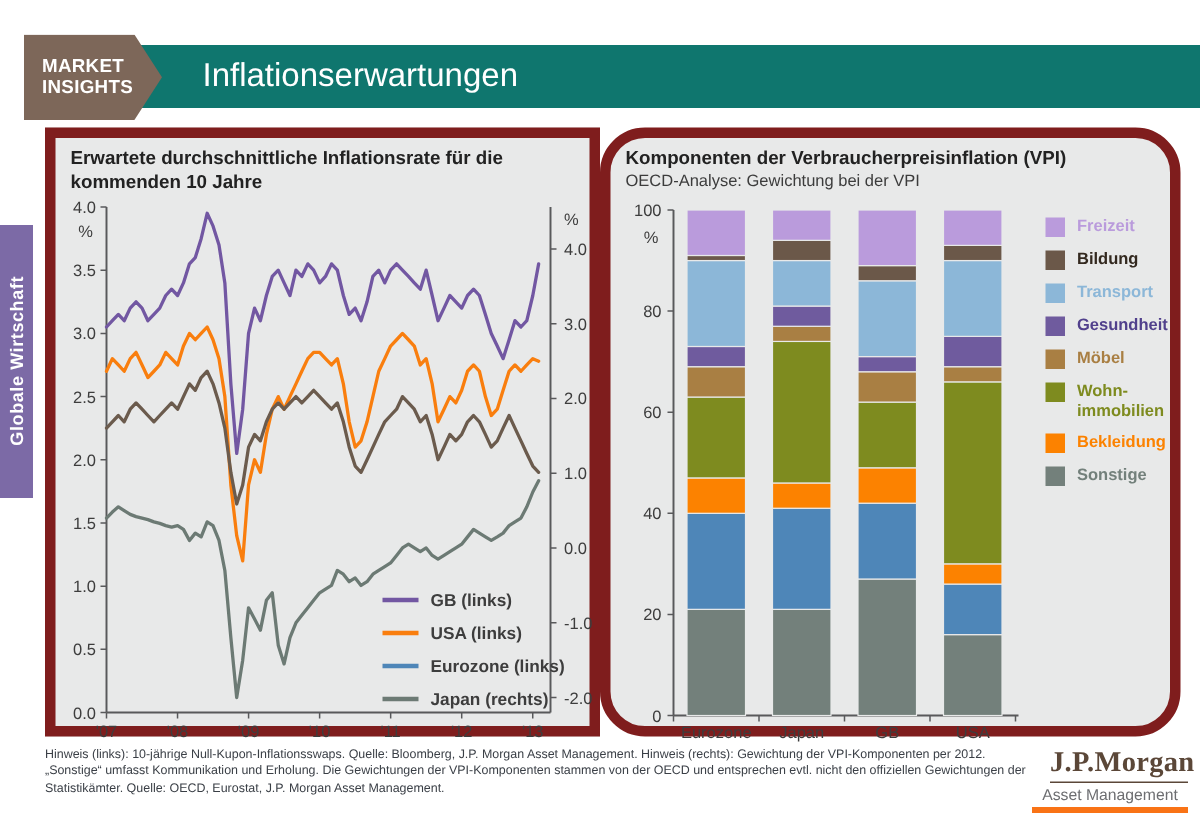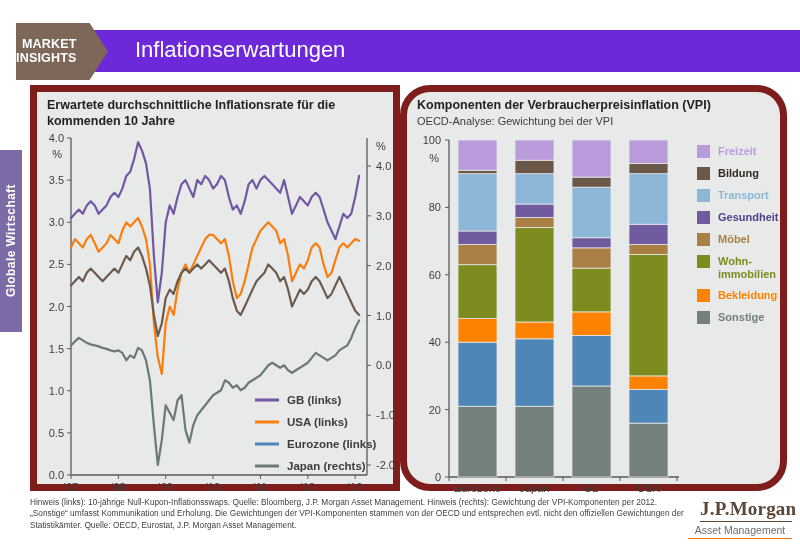--- a/index.html
+++ b/index.html
@@ -2,22 +2,22 @@
 <html><head>
 <meta charset="utf-8">
 <style>
   html,body{margin:0;padding:0;background:#ffffff;}
   .page{position:relative;width:800px;height:554px;background:#ffffff;overflow:hidden;
         font-family:"Liberation Sans",sans-serif;}
   .header-band{position:absolute;left:80px;top:30px;width:720px;height:42px;background:#76897f;}
   .header-title{position:absolute;left:55px;top:7px;font-size:22px;font-weight:400;color:#ffffff;}
   .header-tag{position:absolute;left:16px;top:23px;width:92px;height:57px;background:#7d6759;
       clip-path:polygon(0 0,80% 0,100% 50%,80% 100%,0 100%);display:flex;align-items:center;}
-  .tag-text{color:#ffffff;font-weight:bold;font-size:12.5px;line-height:1.1;
-      white-space:pre-line;letter-spacing:.2px;text-align:right;}
+  .tag-text{color:#ffffff;font-weight:bold;font-size:12.5px;line-height:1.1;padding-left:12px;
+      white-space:pre-line;letter-spacing:.2px;}
   .side-tab{position:absolute;left:0;top:150px;width:22px;height:182px;background:#7c6aa6;
       display:flex;align-items:center;justify-content:center;}
   .side-tab span{writing-mode:vertical-rl;transform:rotate(180deg);color:#ffffff;font-weight:bold;
       font-size:12px;letter-spacing:.4px;white-space:nowrap;}
   .panel{position:absolute;top:85px;height:406px;background:#e8e9e9;border:7px solid #7f1d1d;box-sizing:border-box;}
   .left-panel{left:30px;width:370px;}
   .right-panel{left:400px;width:387px;border-radius:30px;}
   .panel-title{position:absolute;left:10px;top:6px;font-size:12.5px;font-weight:bold;color:#222222;
       line-height:1.25;white-space:pre-line;}
   .panel-subtitle{position:absolute;left:10px;top:23px;font-size:11px;color:#3c3c3c;text-align:center;}
@@ -26,28 +26,28 @@
   svg text{font-family:"Liberation Sans",sans-serif;fill:#3d3d3d;}
   .bar-legend{position:absolute;left:290px;top:53px;display:flex;flex-direction:column;}
   .legend-item{display:flex;margin-bottom:9px;}
   .legend-swatch{width:13px;height:13px;margin-right:8px;flex:0 0 auto;}
   .legend-label{font-size:11px;font-weight:bold;line-height:12.5px;white-space:pre-line;}
   .footer-note{position:absolute;left:30px;top:497px;width:656px;font-size:8.3px;line-height:1.38;
       color:#3a3f46;}
   .jpm-logo{position:absolute;left:688px;top:498px;width:104px;text-align:center;}
   .jpm-name{font-family:"Liberation Serif",serif;font-size:19px;font-weight:bold;color:#5b4738;
       border-bottom:1.5px solid #5b4738;padding-bottom:1px;letter-spacing:.2px;margin-left:12px;}
-  .jpm-sub{font-size:10.5px;color:#6d6e71;border-bottom:1px solid #f97316;padding:2px 0 2px 0;}
+  .jpm-sub{font-size:10.5px;color:#6d6e71;border-bottom:4px solid #f97316;padding:2px 0 2px 0;}
 </style>
 </head>
 <body>
 
 <div class="page">
 
-  <div class="header-band" style="background: #6d28d9;">
+  <div class="header-band" style="background: #0f766e;">
     <div class="header-title">Inflationserwartungen</div>
   </div>
   <div class="header-tag" style="background: rgb(125, 103, 89);">
     <div class="tag-text">MARKET
 INSIGHTS</div>
   </div>
 
   <div class="side-tab" style="background: rgb(124, 106, 166);">
     <span>Globale Wirtschaft</span>
   </div>

